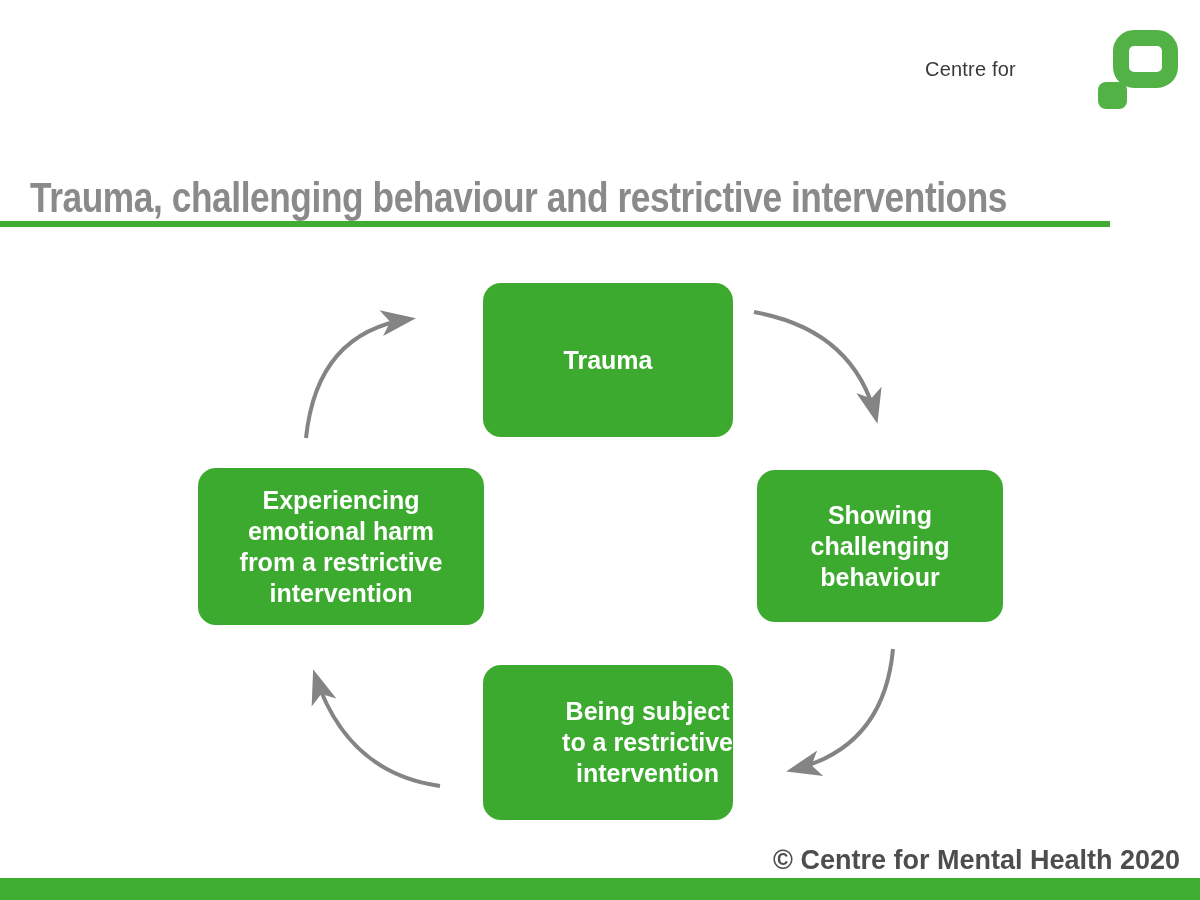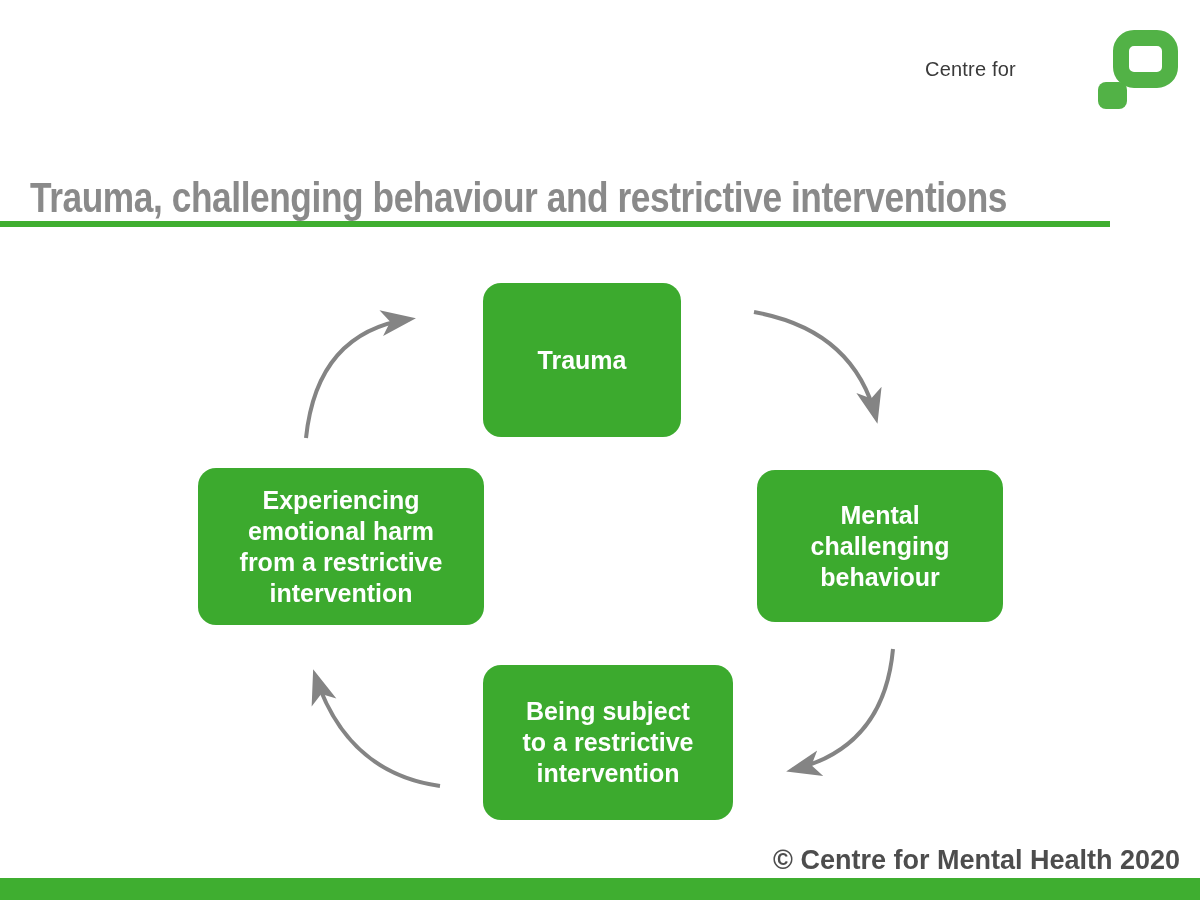--- a/index.html
+++ b/index.html
@@ -87,23 +87,23 @@
     color: #ffffff;
     font-weight: 700;
     font-size: 25px;
     line-height: 31px;
     display: flex;
     align-items: center;
     justify-content: center;
     text-align: center;
     white-space: pre-line;
   }
-  .node-trauma      { left: 483px; top: 283px; width: 198px; height: 154px; justify-content: center; }
+  .node-trauma      { left: 483px; top: 283px; width: 250px; height: 154px; justify-content: center; }
   .node-showing     { left: 757px; top: 470px; width: 246px; height: 152px; }
-  .node-subject     { left: 483px; top: 665px; width: 250px; height: 155px; }
+  .node-subject     { left: 483px; top: 665px; width: 250px; height: 155px; justify-content: flex-end; }
   .node-experiencing{ left: 198px; top: 468px; width: 286px; height: 157px; }
 
   
   .arrows-layer {
     position: absolute;
     left: 0; top: 0;
     width: 1200px; height: 900px;
     pointer-events: none;
   }
   .arrows-layer path.link {
@@ -156,21 +156,21 @@
     <path class="link" d="M754,312 Q854,330 876,418" marker-end="url(#ah)"></path>
     <path class="link" d="M893,649 Q884,748 792,770" marker-end="url(#ah)"></path>
     <path class="link" d="M440,786 Q347,773 315,675" marker-end="url(#ah)"></path>
     <path class="link" d="M306,438 Q317,332 410,319" marker-end="url(#ah)"></path>
   </svg>
 
   <div class="node node-trauma">
     <span>Trauma</span>
   </div>
   <div class="node node-showing">
-    <span>Mental
+    <span>Showing
 challenging
 behaviour</span>
   </div>
   <div class="node node-subject">
     <span>Being subject
 to a restrictive
 intervention</span>
   </div>
   <div class="node node-experiencing">
     <span>Experiencing

